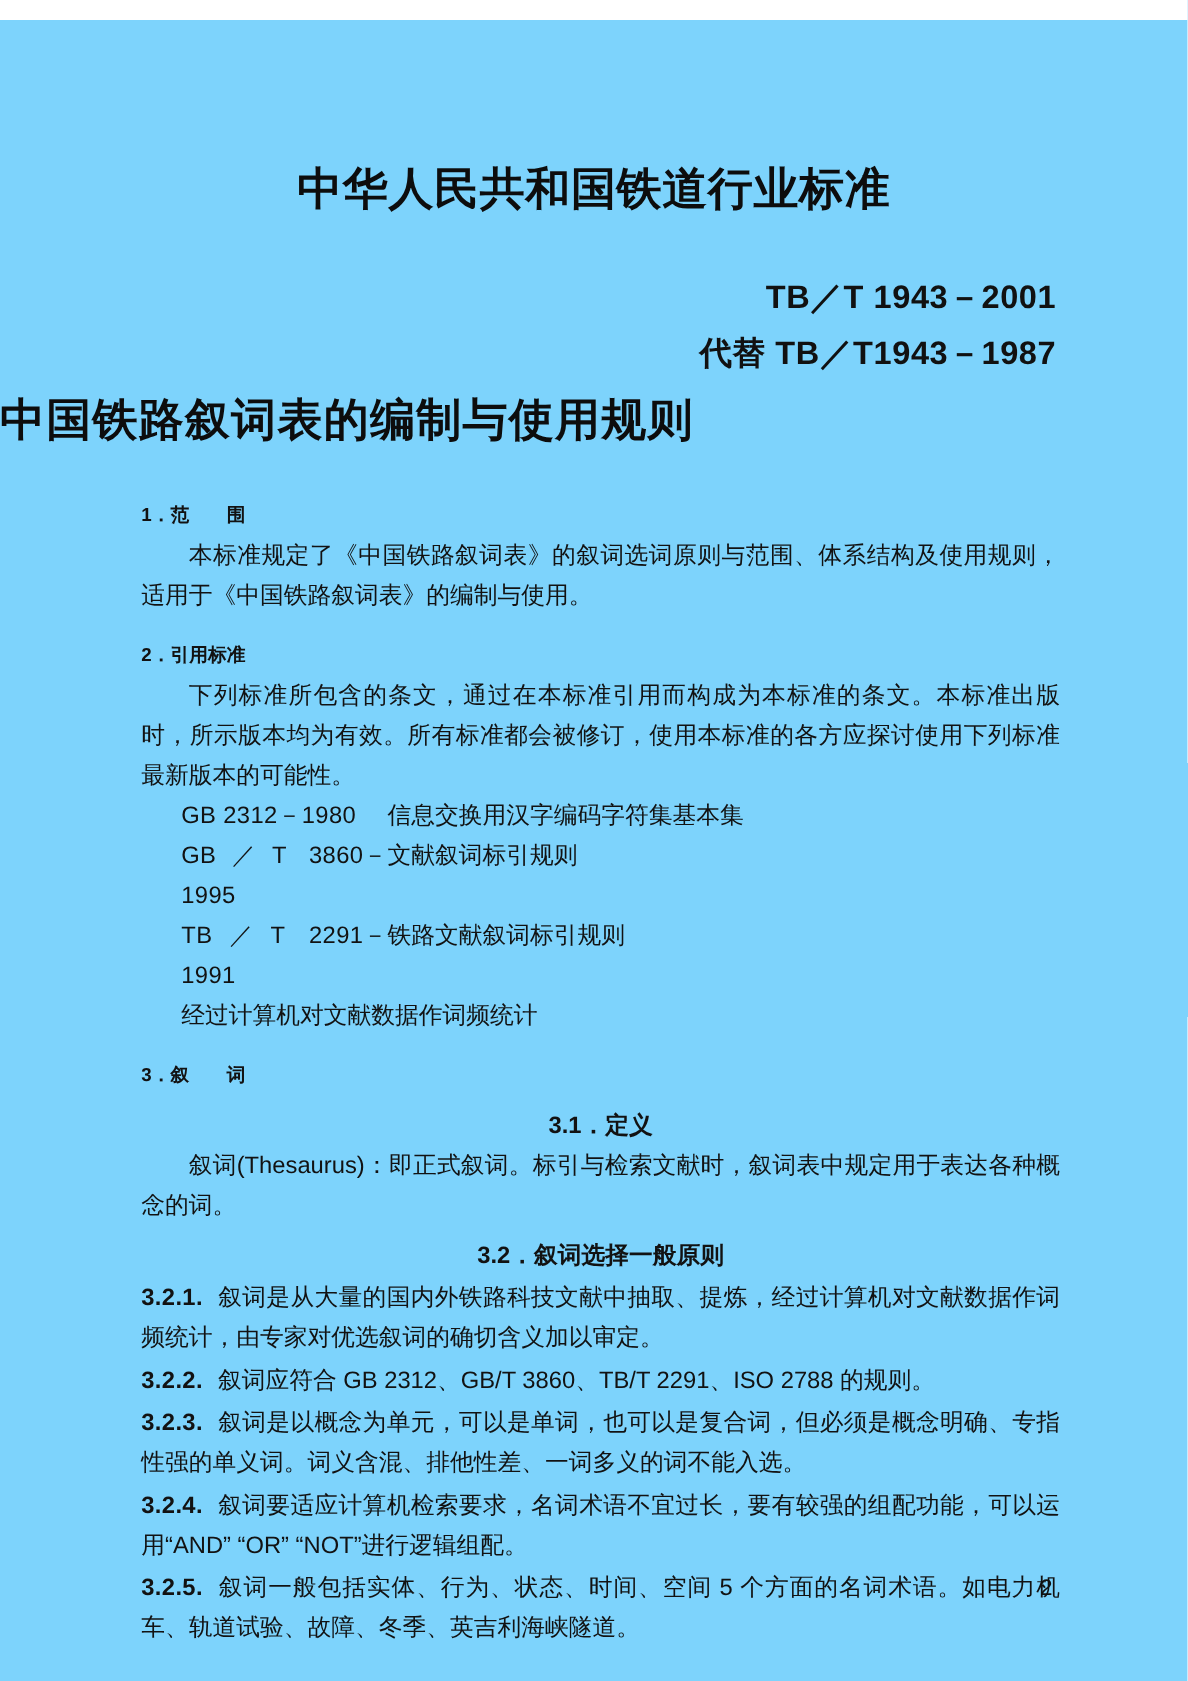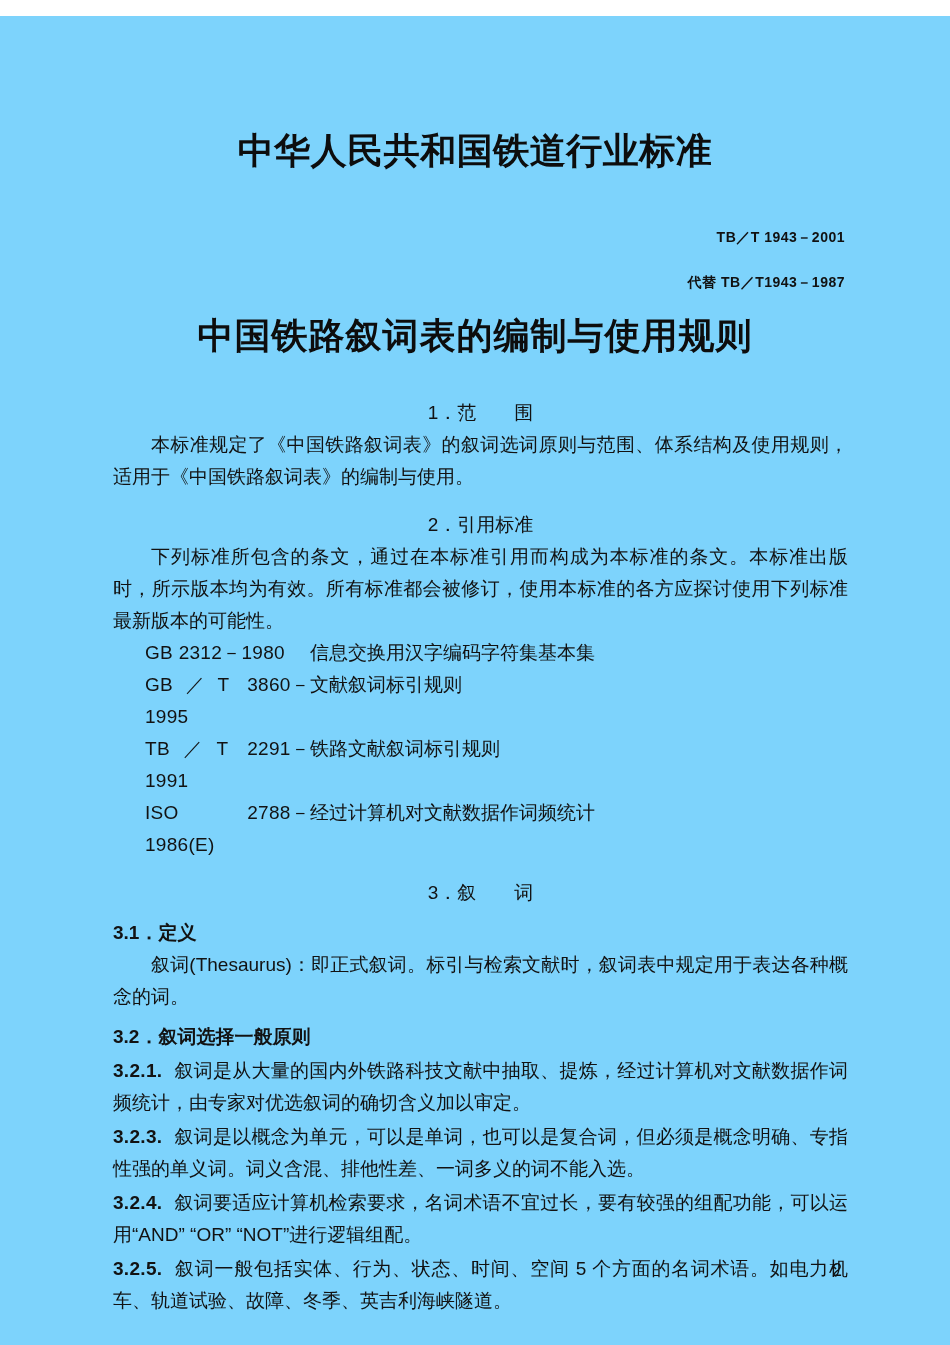--- a/index.html
+++ b/index.html
@@ -22,53 +22,53 @@
     line-height: 44px;
     font-weight: 600;
     letter-spacing: 0.5px;
     color: #0d0d0d;
   }
   .std-block {
     margin-top: 42px;
     width: 845px;            
     text-align: right;
     font-weight: bold;
-    font-size: 14px;
+    font-size: 26px;
   }
   .std-block .std-line { line-height: 45px; letter-spacing: 0.5px; }
   .doc-title {
     margin-top: 8px;
-    text-align: center;
+    text-align: left;
     font-size: 36px;
     line-height: 46px;
     font-weight: bold;
     letter-spacing: 1px;
     color: #0d0d0d;
   }
   .content {
     margin: 38px auto 0 113px;
     width: 735px;
     font-size: 19px;
     line-height: 32px;
     text-align: justify;
     color: #121212;
   }
   .sec-heading {
     margin-top: 16px;
-    font-weight: normal;
-    font-size: 19px;
+    font-weight: bold;
+    font-size: 15px;
     line-height: 32px;
-    text-align: center;
+    text-align: left;
   }
   .sub-heading {
     margin-top: 8px;
     font-weight: bold;
     font-size: 19px;
     line-height: 32px;
-    text-align: left;
+    text-align: center;
   }
   .para { text-indent: 2em; }
   .ref-list { margin-top: 0; }
   .ref-row { display: flex; line-height: 32px; padding-left: 32px; }
   .ref-code { flex: 0 0 165px; font-weight: normal; letter-spacing: 0.3px; }
   .ref-title { flex: 1; }
   .item { margin-top: 2px; }
   .item-num { font-weight: bold; margin-right: 12px; letter-spacing: 0.3px; }
   .page-number {
     position: absolute;
@@ -107,34 +107,36 @@
       </div>
       <div class="ref-row">
         <span class="ref-code">GB／T 3860－1995</span>
         <span class="ref-title">文献叙词标引规则</span>
       </div>
       <div class="ref-row">
         <span class="ref-code">TB／T 2291－1991</span>
         <span class="ref-title">铁路文献叙词标引规则</span>
       </div>
       <div class="ref-row">
-        <span class="ref-code">ISO 2788－1986(E)</span>
         <span class="ref-title">经过计算机对文献数据作词频统计</span>
       </div>
     </div>
 
     <div class="sec-heading">3．叙　　词</div>
 
     <div class="sub-heading">3.1．定义</div>
     <div class="para">叙词(Thesaurus)：即正式叙词。标引与检索文献时，叙词表中规定用于表达各种概念的词。</div>
 
     <div class="sub-heading">3.2．叙词选择一般原则</div>
 
     <div class="item">
       <span class="item-num">3.2.1.</span><span>叙词是从大量的国内外铁路科技文献中抽取、提炼，经过计算机对文献数据作词频统计，由专家对优选叙词的确切含义加以审定。</span>
+    </div>
+    <div class="item">
+      <span class="item-num">3.2.2.</span><span>叙词应符合 GB 2312、GB/T 3860、TB/T 2291、ISO 2788 的规则。</span>
     </div>
     <div class="item">
       <span class="item-num">3.2.3.</span><span>叙词是以概念为单元，可以是单词，也可以是复合词，但必须是概念明确、专指性强的单义词。词义含混、排他性差、一词多义的词不能入选。</span>
     </div>
     <div class="item">
       <span class="item-num">3.2.4.</span><span>叙词要适应计算机检索要求，名词术语不宜过长，要有较强的组配功能，可以运用“AND” “OR” “NOT”进行逻辑组配。</span>
     </div>
     <div class="item">
       <span class="item-num">3.2.5.</span><span>叙词一般包括实体、行为、状态、时间、空间 5 个方面的名词术语。如电力机车、轨道试验、故障、冬季、英吉利海峡隧道。</span>
     </div>

